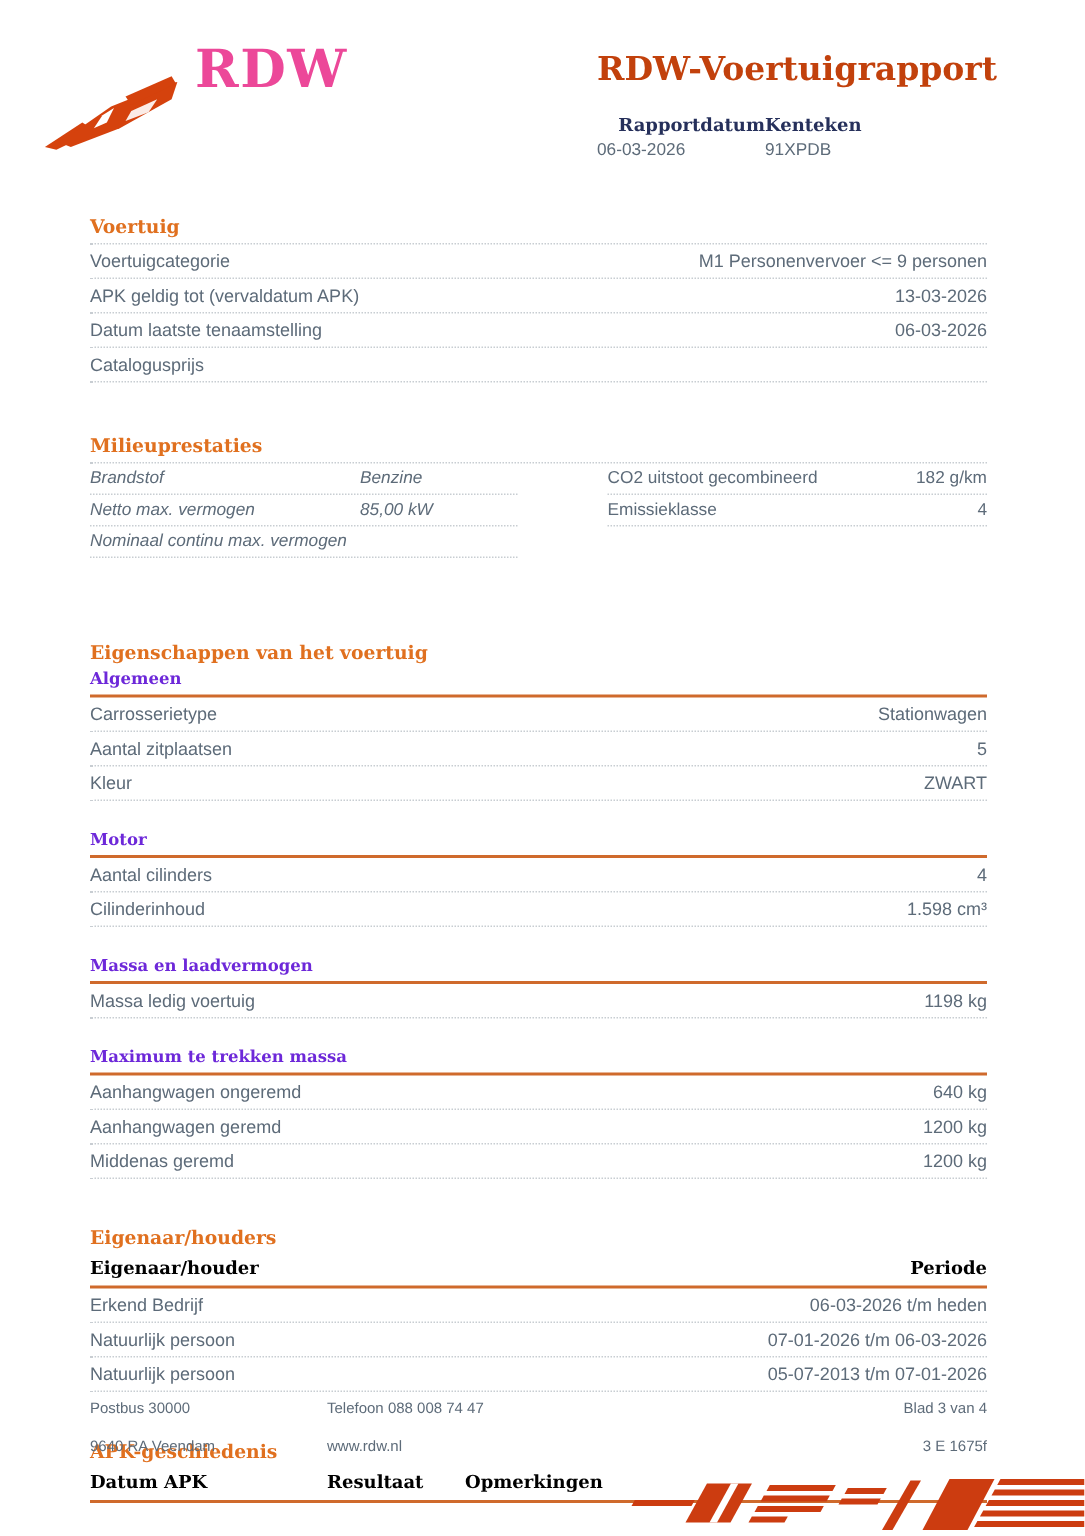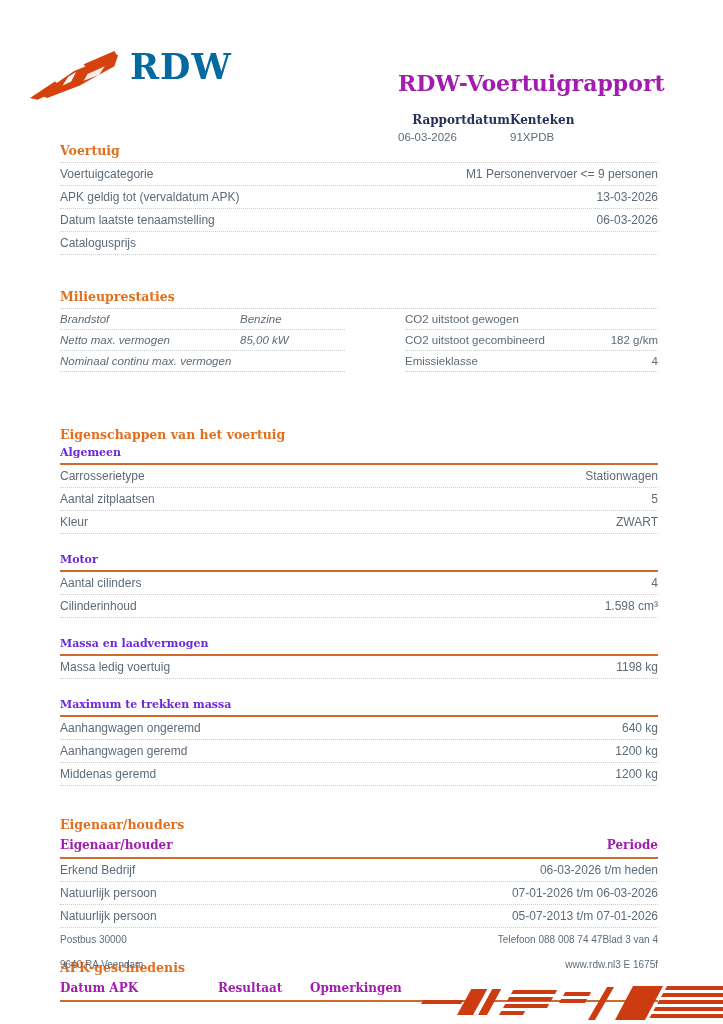--- a/index.html
+++ b/index.html
@@ -7,26 +7,26 @@
     width:723px;height:1024px;position:relative;background:#ffffff;
     font-family:"Liberation Sans", sans-serif;overflow:hidden;
     -webkit-font-smoothing:antialiased;
   }
 
   
   .logo-wing{position:absolute;left:28px;top:42px;width:96px;height:60px;}
   .logo-text{
     position:absolute;left:130px;top:26px;
     font-family:"DejaVu Serif", serif;font-weight:600;font-size:35px;
-    color:#0369a1;letter-spacing:1px;margin-top:20px;
+    color:#ec4899;letter-spacing:1px;
   }
   .header-right{position:absolute;left:398px;top:33px;width:262px;}
   .doc-title{
     font-family:"DejaVu Serif", serif;font-weight:bold;font-size:22px;
-    color:#a21caf;white-space:nowrap;margin-top:37px;
+    color:#c2410c;white-space:nowrap;
   }
   .meta{display:flex;margin-top:17px;}
   .meta-col1{width:112px;}
   .meta-label{font-family:"DejaVu Serif", serif;font-weight:bold;font-size:12px;color:#26305B;text-align:right;}
   .meta-value{font-size:11.5px;color:#5D6B79;margin-top:4px;}
 
   
   .content{position:absolute;left:60px;top:143px;width:598px;}
   .sec-title{
     font-family:"DejaVu Serif", serif;font-weight:bold;font-size:12.5px;
@@ -55,33 +55,33 @@
   .sub{margin-bottom:19px;}
   .sub-title{
     font-family:"DejaVu Serif", serif;font-weight:bold;font-size:11px;
     color:#6d28d9;padding-bottom:4px;border-bottom:2px solid #CF6A2C;margin-top:2px;
   }
   .sec-eigensch .sub:last-child{margin-bottom:31px;}
 
   .sec-eigenaar{margin-bottom:32px;}
   .tbl-head{
     display:flex;justify-content:space-between;align-items:baseline;
-    font-family:"DejaVu Serif", serif;font-weight:bold;font-size:12px;color:#a21caf;
+    font-family:"DejaVu Serif", serif;font-weight:bold;font-size:12px;color:#000000;
     padding:2px 0 5px 0;border-bottom:2px solid #CF6A2C;
   }
   .apk-head{display:flex;justify-content:flex-start;}
   .apk-c1{width:158px;}
   .apk-c2{width:92px;}
   .apk-c3{flex:1;}
 
   
   .footer{position:absolute;left:60px;width:598px;top:934px;font-size:10px;color:#5D6B79;}
   .f-row{display:flex;margin-bottom:14px;}
   .f-c1{width:158px;}
-  .f-c2{flex:1;text-align:right;}
+  .f-c2{flex:1;}
   .f-c3{text-align:right;}
   .f-link{color:#5D6B79;text-decoration:none;}
 
   
   .speedlines{position:absolute;right:0;bottom:0;width:312px;height:42px;overflow:hidden;}
 </style>
 </head>
 <body>
 
 <svg class="logo-wing" viewBox="0 0 100 62">
@@ -142,24 +142,20 @@
         <div class="m-row">
           <span class="m-label">Netto max. vermogen</span>
           <span class="m-val">85,00 kW</span>
         </div>
         <div class="m-row">
           <span class="m-label">Nominaal continu max. vermogen</span>
           <span class="m-val"></span>
         </div>
       </div>
       <div class="m-right">
-        <div class="m-row">
-          <span class="m-label">CO2 uitstoot gewogen</span>
-          <span class="m-val"></span>
-        </div>
         <div class="m-row">
           <span class="m-label">CO2 uitstoot gecombineerd</span>
           <span class="m-val">182 g/km</span>
         </div>
         <div class="m-row">
           <span class="m-label">Emissieklasse</span>
           <span class="m-val">4</span>
         </div>
       </div>
     </div>

